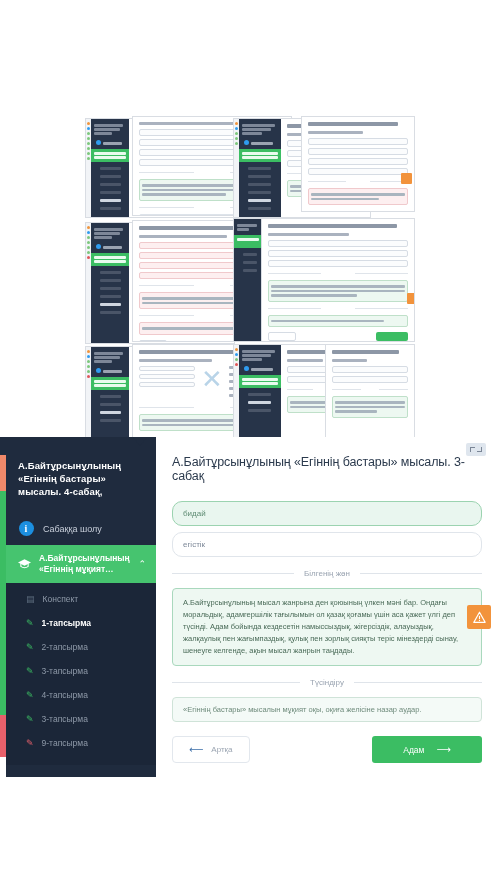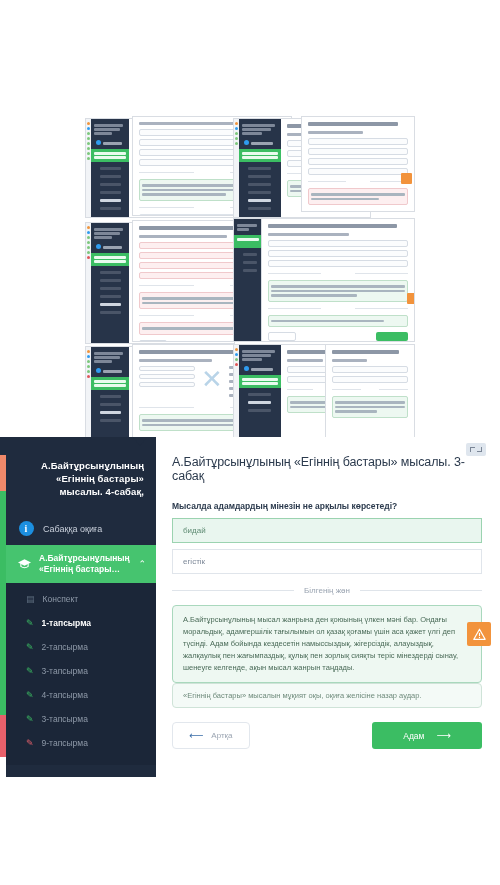--- a/index.html
+++ b/index.html
@@ -82,21 +82,20 @@
   .accent-rail .a2 { flex: 0 0 36px; background: #f0896a; }
   .accent-rail .a3 { flex: 1; background: #3bbd63; }
   .accent-rail .a4 { flex: 0 0 42px; background: #e8606b; }
   .accent-rail .a5 { flex: 0 0 20px; background: #ffffff; }
 
   .sidebar {
     width: 150px; flex: 0 0 150px; background: #1f2b3e; position: relative;
   }
   .sb-head {
     padding: 22px 12px 14px 12px;
-    text-align: right;
   }
   .sb-head .sb-title {
     color: #ffffff; font-size: 9.5px; font-weight: bold; line-height: 13px;
     letter-spacing: 0.1px;
   }
   .sb-item {
     display: flex; align-items: center; gap: 9px;
     padding: 9px 12px; color: #c8cfda; font-size: 9px;
   }
   .sb-item .ico { flex: 0 0 16px; display:flex; align-items:center; justify-content:center; }
@@ -135,21 +134,21 @@
   .fs-icon span:first-child { border-right:none; border-bottom:none;}
   .fs-icon span:last-child { border-left:none; border-top:none;}
 
   .page-title {
     font-size: 12.5px; color: #2b3a4d; margin: 4px 0 18px 0; letter-spacing: -0.1px;
   }
   .question {
     font-size: 8.5px; font-weight: bold; color: #2b3a4d; margin-bottom: 7px;
   }
   .option {
-    border: 1px solid #e0e5eb; border-radius: 0;
+    border: 1px solid #e0e5eb; border-radius: 10px;
     padding: 7px 10px; margin-bottom: 6px;
     font-size: 8px; color: #7d8898; background:#fff;
   }
   .option.selected {
     background: #e9f6ef; border-color: #9bd3b0; color:#5d8a72;
   }
   .divider {
     display:flex; align-items:center; gap:10px;
     margin: 12px 0 10px 0;
     font-size: 8px; color: #9aa4b1;
@@ -515,31 +514,31 @@
 
     <div class="sidebar">
       <div class="sb-head">
         <div class="sb-title">А.Байтұрсынұлының «Егіннің бастары» мысалы. 4-сабақ,</div>
       </div>
 
       <div class="sb-item">
         <span class="ico">
           <span class="info-dot">i</span>
         </span>
-        <span>Сабаққа оқиға</span>
+        <span>Сабаққа шолу</span>
       </div>
 
       <div class="sb-item-active">
         <span class="ico">
           <svg width="13" height="10" viewBox="0 0 16 12">
             <path d="M8 0 L16 4 L8 8 L0 4 Z" fill="#ffffff"></path>
             <path d="M3.5 5.5 V9 C3.5 9 5.5 10.6 8 10.6 C10.5 10.6 12.5 9 12.5 9 V5.5" fill="none" stroke="#ffffff" stroke-width="1.3"></path>
           </svg>
         </span>
-        <span class="lbl">А.Байтұрсынұлының «Егіннің бастары…</span>
+        <span class="lbl">А.Байтұрсынұлының «Егіннің мұқият…</span>
         <span class="chev">⌃</span>
       </div>
 
       <div class="sb-sub">
 
         <div class="row">
           <span class="gico grey">▤</span>
           <span>Конспект</span>
         </div>
 
@@ -578,21 +577,20 @@
 
     <div class="content">
 
       <div class="fs-icon">
         <span></span>
           <span></span>
       </div>
 
       <div class="page-title">А.Байтұрсынұлының «Егіннің бастары» мысалы. 3-сабақ</div>
 
-      <div class="question">Мысалда адамдардың мінезін не арқылы көрсетеді?</div>
 
       <div class="option selected">
         <span>бидай</span>
       </div>
       <div class="option">
         <span>егістік</span>
       </div>
 
       <div class="divider">
         <div class="ln"></div>
@@ -604,20 +602,25 @@
         <span>А.Байтұрсынұлының мысал жанрына ден қоюының үлкен мәні бар. Ондағы моральдық, адамгершілік тағылымын ол қазақ қоғамы үшін аса қажет үлгі деп түсінді. Адам бойында кездесетін намыссыздық, жігерсіздік, алауыздық, жалқаулық пен жағымпаздық, қулық пен зорлық сияқты теріс мінездерді сынау, шенеуге келгенде, ақын мысал жанрын таңдады.</span>
         <div class="warn-badge">
           <svg width="13" height="13" viewBox="0 0 16 16">
             <path d="M8 1.5 L15 14 L1 14 Z" fill="none" stroke="#ffffff" stroke-width="1.4" stroke-linejoin="round"></path>
             <rect x="7.3" y="6" width="1.4" height="4" fill="#ffffff"></rect>
             <rect x="7.3" y="11" width="1.4" height="1.4" fill="#ffffff"></rect>
           </svg>
         </div>
       </div>
 
+      <div class="divider">
+        <div class="ln"></div>
+        <span>Түсіндіру</span>
+        <div class="ln"></div>
+      </div>
 
       <div class="hint-box">
         <span>«Егіннің бастары» мысалын мұқият оқы, оқиға желісіне назар аудар.</span>
       </div>
 
       <div class="btn-row">
         <div class="btn-back">
           <span class="arw">⟵</span>
           <span>Артқа</span>
         </div>

